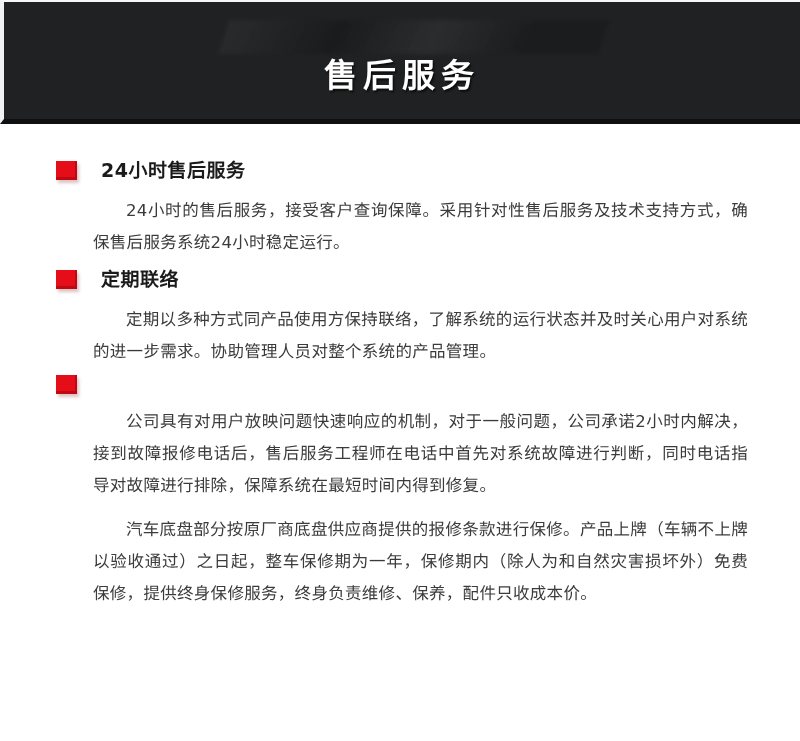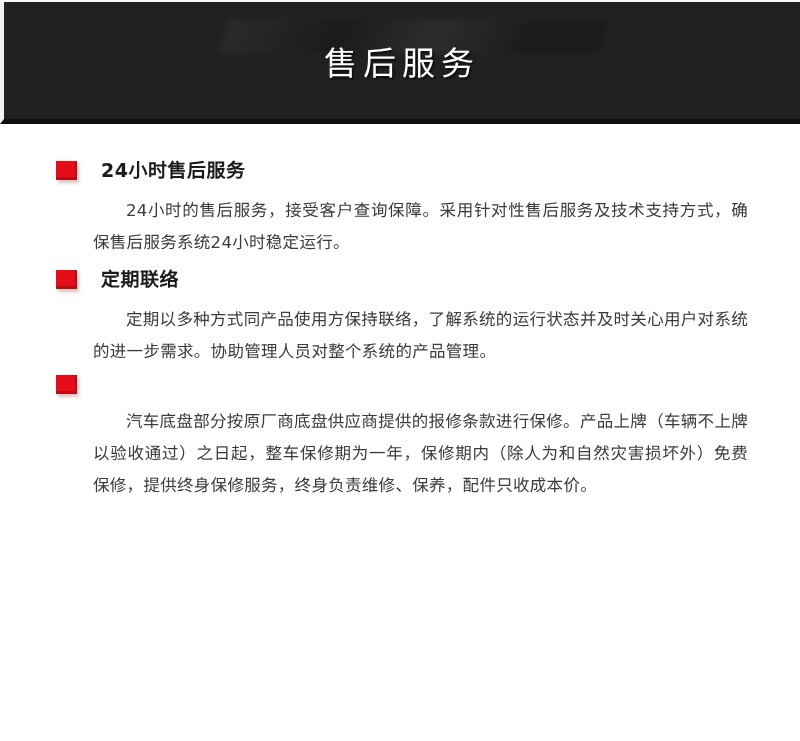--- a/index.html
+++ b/index.html
@@ -41,23 +41,23 @@
       rgba(255,255,255,0.045) 0%,
       rgba(0,0,0,0.18) 30%,
       rgba(255,255,255,0.05) 55%,
       rgba(0,0,0,0.15) 80%);
     transform: skewX(-18deg);
     filter: blur(2px);
   }
   .banner-title {
     color: #ffffff;
     font-size: 33px;
-    font-weight: normal;
+    font-weight: bold;
     letter-spacing: 6px;
-    margin-bottom: 34px;
+    margin-bottom: 22px;
     text-shadow: 1.5px 1.5px 2px rgba(0,0,0,0.65);
     position: relative;
     z-index: 1;
   }
   
   .content {
     padding: 26px 50px 0 56px;
   }
   .section { margin: 0; }
   .heading-row {
@@ -115,20 +115,21 @@
         <span class="bullet"></span>
         <h2>定期联络</h2>
       </div>
     <p>定期以多种方式同产品使用方保持联络，了解系统的运行状态并及时关心用户对系统的进一步需求。协助管理人员对整个系统的产品管理。</p>
       </section>
 
     <section class="section">
       <div class="heading-row">
         <span class="bullet"></span>
       </div>
+    <p>公司具有对用户放映问题快速响应的机制，对于一般问题，公司承诺2小时内解决，接到故障报修电话后，售后服务工程师在电话中首先对系统故障进行判断，同时电话指导对故障进行排除，保障系统在最短时间内得到修复。</p>
       </section>
 
     <section class="section">
     <p>汽车底盘部分按原厂商底盘供应商提供的报修条款进行保修。产品上牌（车辆不上牌以验收通过）之日起，整车保修期为一年，保修期内（除人为和自然灾害损坏外）免费保修，提供终身保修服务，终身负责维修、保养，配件只收成本价。</p>
       </section>
   </main>
 
 </div>
 
 </body></html>

